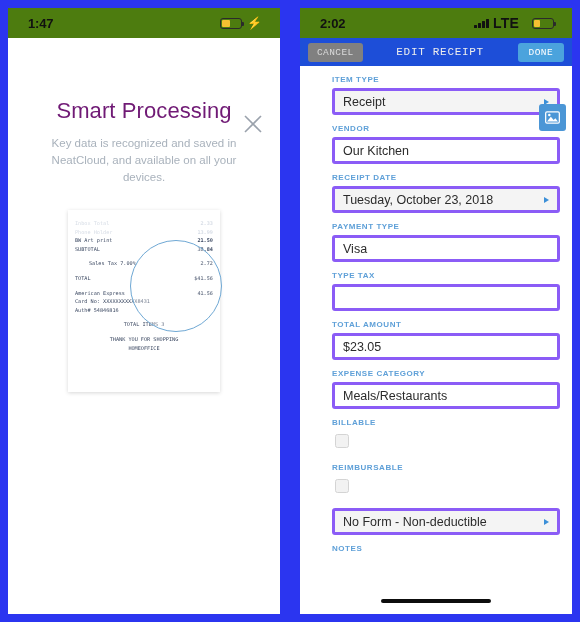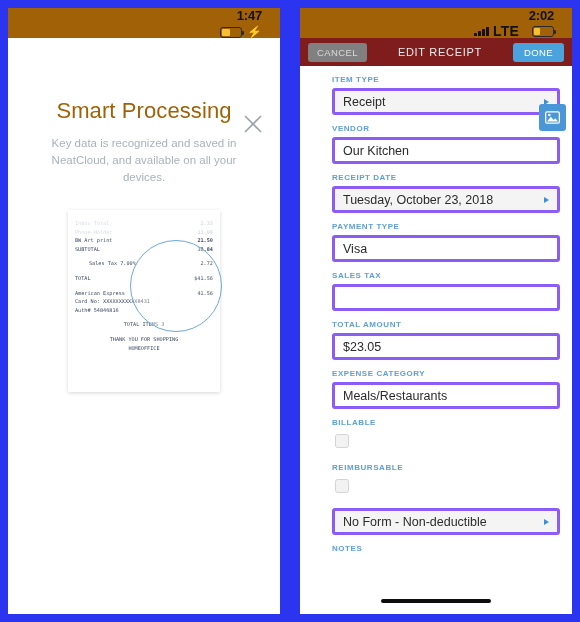--- a/index.html
+++ b/index.html
@@ -28,26 +28,25 @@
     background: #ffffff;
     overflow: hidden;
   }
   .phone-left  { left: 8px; }
   .phone-right { left: 300px; }
 
   
   .statusbar {
     position: relative;
     height: 30px;
-    background: #a16207;
-    display: flex;
-    align-items: flex-end;
+    background: #4d7c0f;
+    display: flex;
+    align-items: center;
     justify-content: space-between;
     padding: 0 18px 0 20px;
-    flex-direction: column;
   }
   .status-time {
     font-size: 13px;
     font-weight: bold;
     color: #111111;
     letter-spacing: -0.2px;
   }
   .status-right {
     display: flex;
     align-items: center;
@@ -119,21 +118,21 @@
     width: 26px;
     height: 26px;
     cursor: pointer;
   }
   .close-btn svg { display: block; }
 
   .promo-title {
     margin-top: 60px;
     text-align: center;
     font-size: 22px;
-    color: #a16207;
+    color: #701a75;
     font-weight: normal;
     letter-spacing: 0.1px;
   }
   .promo-sub {
     margin: 11px auto 0;
     width: 205px;
     text-align: center;
     font-size: 11.5px;
     line-height: 17px;
     color: #A9B2BC;
@@ -179,25 +178,26 @@
     border-radius: 50%;
     border: 1.4px solid #6fa8d4;
     background: rgba(255,255,255,0.30);
     box-shadow: 0 0 0 0.5px rgba(255,255,255,0.5) inset;
     pointer-events: none;
   }
 
   
   .navbar {
     height: 28px;
-    background: #7f1d1d;
+    background: #1d4ed8;
     display: flex;
     align-items: center;
     justify-content: space-between;
     padding: 0 8px;
+    font-family: Liberation Mono, monospace;
   }
   .nav-cancel {
     background: #808080;
     color: #d9d9d9;
     font-size: 9.5px;
     letter-spacing: 0.4px;
     padding: 4px 9px;
     border-radius: 3px;
     cursor: pointer;
   }
@@ -431,21 +431,21 @@
       </div>
 
       <div class="field">
         <div class="f-label">PAYMENT TYPE</div>
         <div class="f-input">
           <span>Visa</span>
         </div>
       </div>
 
       <div class="field">
-        <div class="f-label">SALES TAX</div>
+        <div class="f-label">TYPE TAX</div>
         <div class="f-input">
           <span></span>
         </div>
       </div>
 
       <div class="field">
         <div class="f-label">TOTAL AMOUNT</div>
         <div class="f-input">
           <span>$23.05</span>
         </div>

